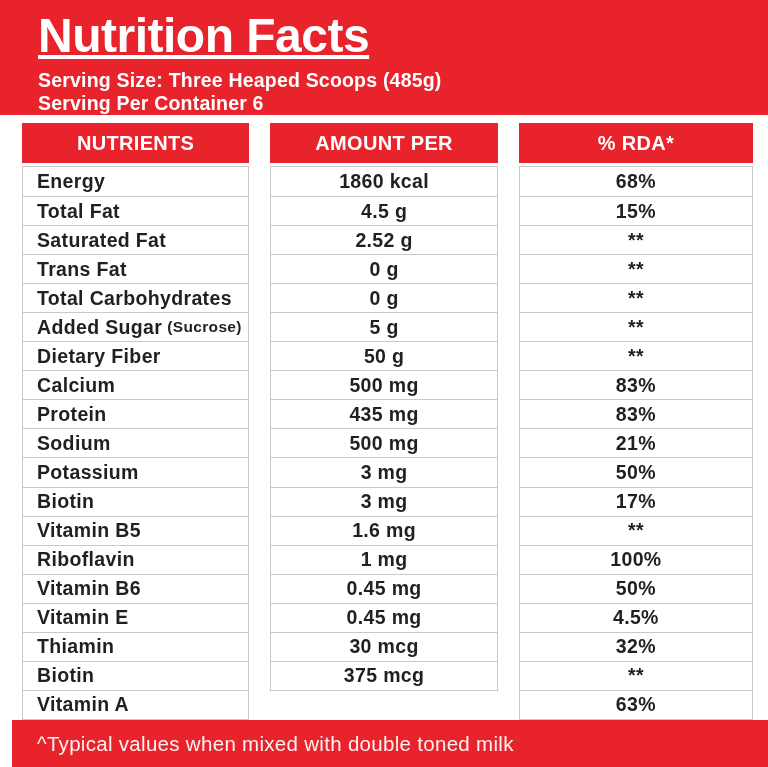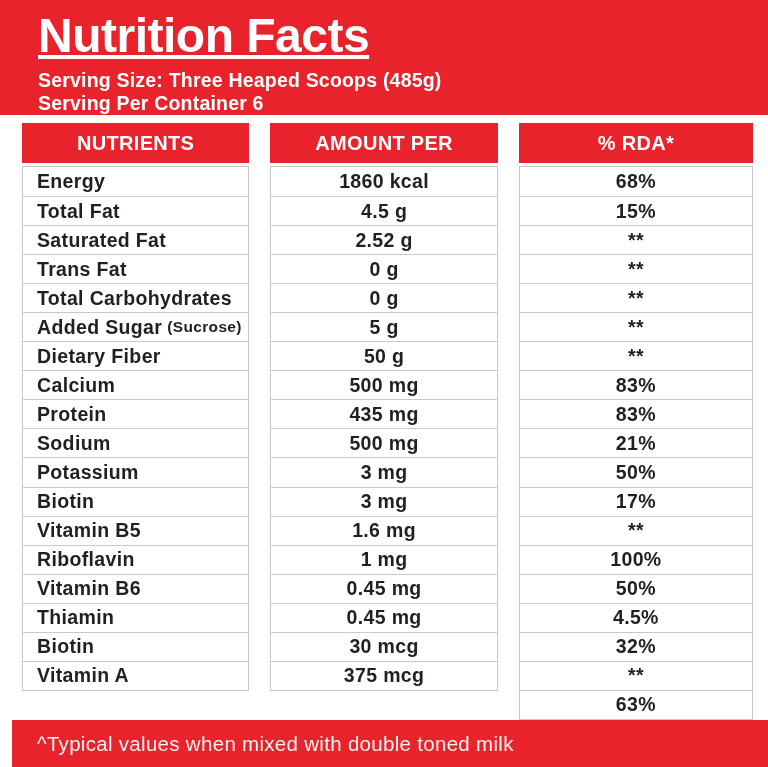--- a/index.html
+++ b/index.html
@@ -95,20 +95,23 @@
           <div class="cell cell-left">
             <span>Vitamin B5</span>
           </div>
           <div class="cell cell-left">
             <span>Riboflavin</span>
           </div>
           <div class="cell cell-left">
             <span>Vitamin B6</span>
           </div>
           <div class="cell cell-left">
+            <span>Vitamin E</span>
+          </div>
+          <div class="cell cell-left">
             <span>Thiamin</span>
           </div>
           <div class="cell cell-left">
             <span>Biotin</span>
           </div>
           <div class="cell cell-left">
             <span>Vitamin A</span>
           </div>
         </div>
     </div>

